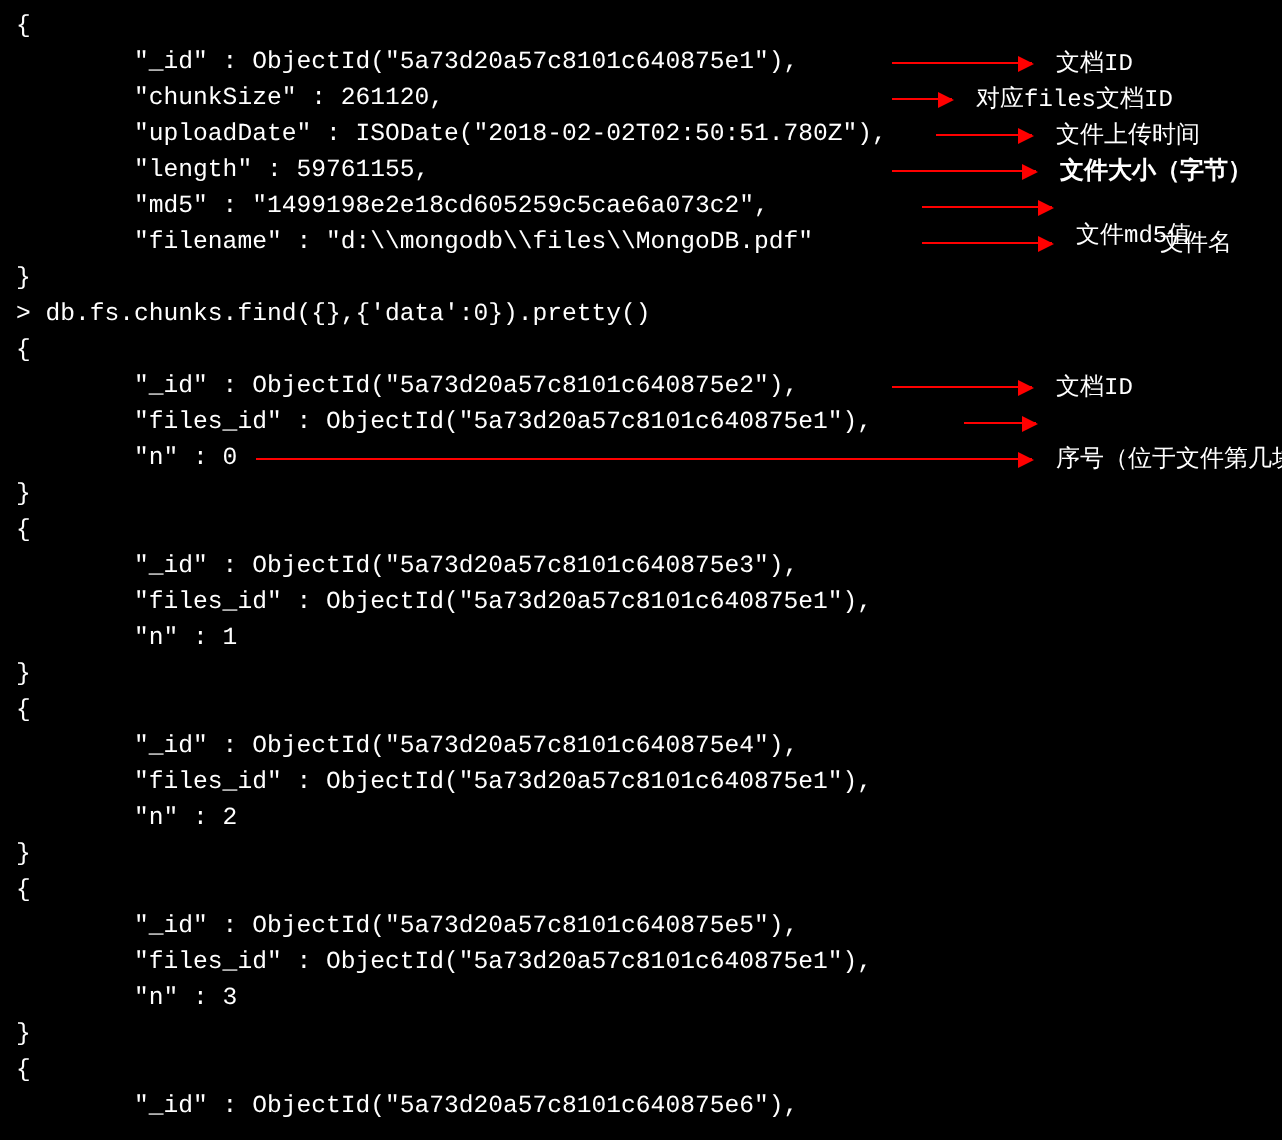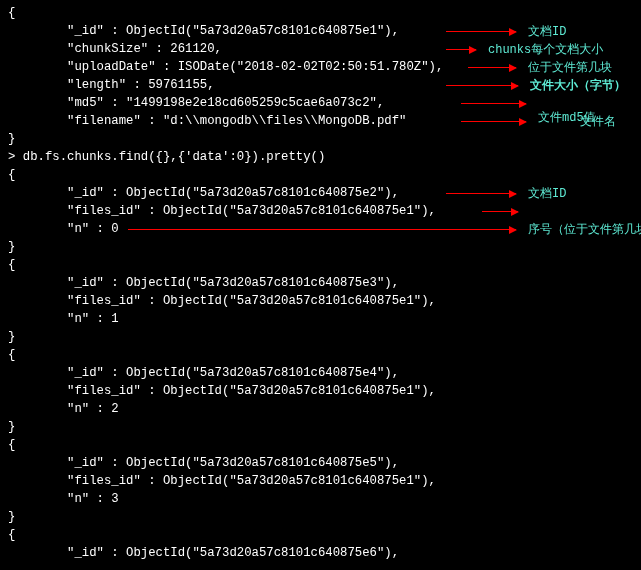--- a/index.html
+++ b/index.html
@@ -11,21 +11,21 @@
     font-size: 12.3px;
     line-height: 18px;
     width: 641px;
     box-sizing: border-box;
     overflow: hidden;
     position: relative;
   }
   .line { white-space: pre; position: relative; }
   .annot {
     position: absolute;
-    color: #5eead4;
+    color: #ffffff;
     font-size: 12px;
     white-space: nowrap;
   }
   .arrow {
     position: absolute;
     height: 0;
     border-top: 1px solid #ff0000;
   }
   .arrow::after {
     content: "";
@@ -36,22 +36,22 @@
     border-top: 4px solid transparent;
     border-bottom: 4px solid transparent;
   }
 </style>
 </head>
 <body>
 
 <div id="root">
     <div class="line">{</div>
     <div class="line">        "_id" : ObjectId("5a73d20a57c8101c640875e1"),<div class="arrow" style="left: 438px; width: 70px; top: 9px;"></div><span class="annot" style="left: 520px; top: 1px;">文档ID</span></div>
-    <div class="line">        "chunkSize" : 261120,<div class="arrow" style="left: 438px; width: 30px; top: 9px;"></div><span class="annot" style="left: 480px; top: 1px;">chunks每个文档大小</span></div>
-    <div class="line">        "uploadDate" : ISODate("2018-02-02T02:50:51.780Z"),<div class="arrow" style="left: 460px; width: 48px; top: 9px;"></div><span class="annot" style="left: 520px; top: 1px;">位于文件第几块</span></div>
+    <div class="line">        "chunkSize" : 261120,<div class="arrow" style="left: 438px; width: 30px; top: 9px;"></div><span class="annot" style="left: 480px; top: 1px;">对应files文档ID</span></div>
+    <div class="line">        "uploadDate" : ISODate("2018-02-02T02:50:51.780Z"),<div class="arrow" style="left: 460px; width: 48px; top: 9px;"></div><span class="annot" style="left: 520px; top: 1px;">文件上传时间</span></div>
     <div class="line">        "length" : 59761155,<div class="arrow" style="left: 438px; width: 72px; top: 9px;"></div><span class="annot" style="left: 522px; top: 1px; font-weight: bold;">文件大小（字节）</span></div>
     <div class="line">        "md5" : "1499198e2e18cd605259c5cae6a073c2",<div class="arrow" style="left: 453px; width: 65px; top: 9px;"></div><span class="annot" style="left: 530px; top: 15px;">文件md5值</span></div>
     <div class="line">        "filename" : "d:\\mongodb\\files\\MongoDB.pdf"<div class="arrow" style="left: 453px; width: 65px; top: 9px;"></div><span class="annot" style="left: 530px; top: 1px; margin-left: 42px;">文件名</span></div>
     <div class="line">}</div>
     <div class="line">&gt; db.fs.chunks.find({},{'data':0}).pretty()</div>
     <div class="line">{</div>
     <div class="line">        "_id" : ObjectId("5a73d20a57c8101c640875e2"),<div class="arrow" style="left: 438px; width: 70px; top: 9px;"></div><span class="annot" style="left: 520px; top: 1px;">文档ID</span></div>
     <div class="line">        "files_id" : ObjectId("5a73d20a57c8101c640875e1"),<div class="arrow" style="left: 474px; width: 36px; top: 9px;"></div></div>
     <div class="line">        "n" : 0<div class="arrow" style="left: 120px; width: 388px; top: 9px;"></div><span class="annot" style="left: 520px; top: 1px;">序号（位于文件第几块）</span></div>
     <div class="line">}</div>

